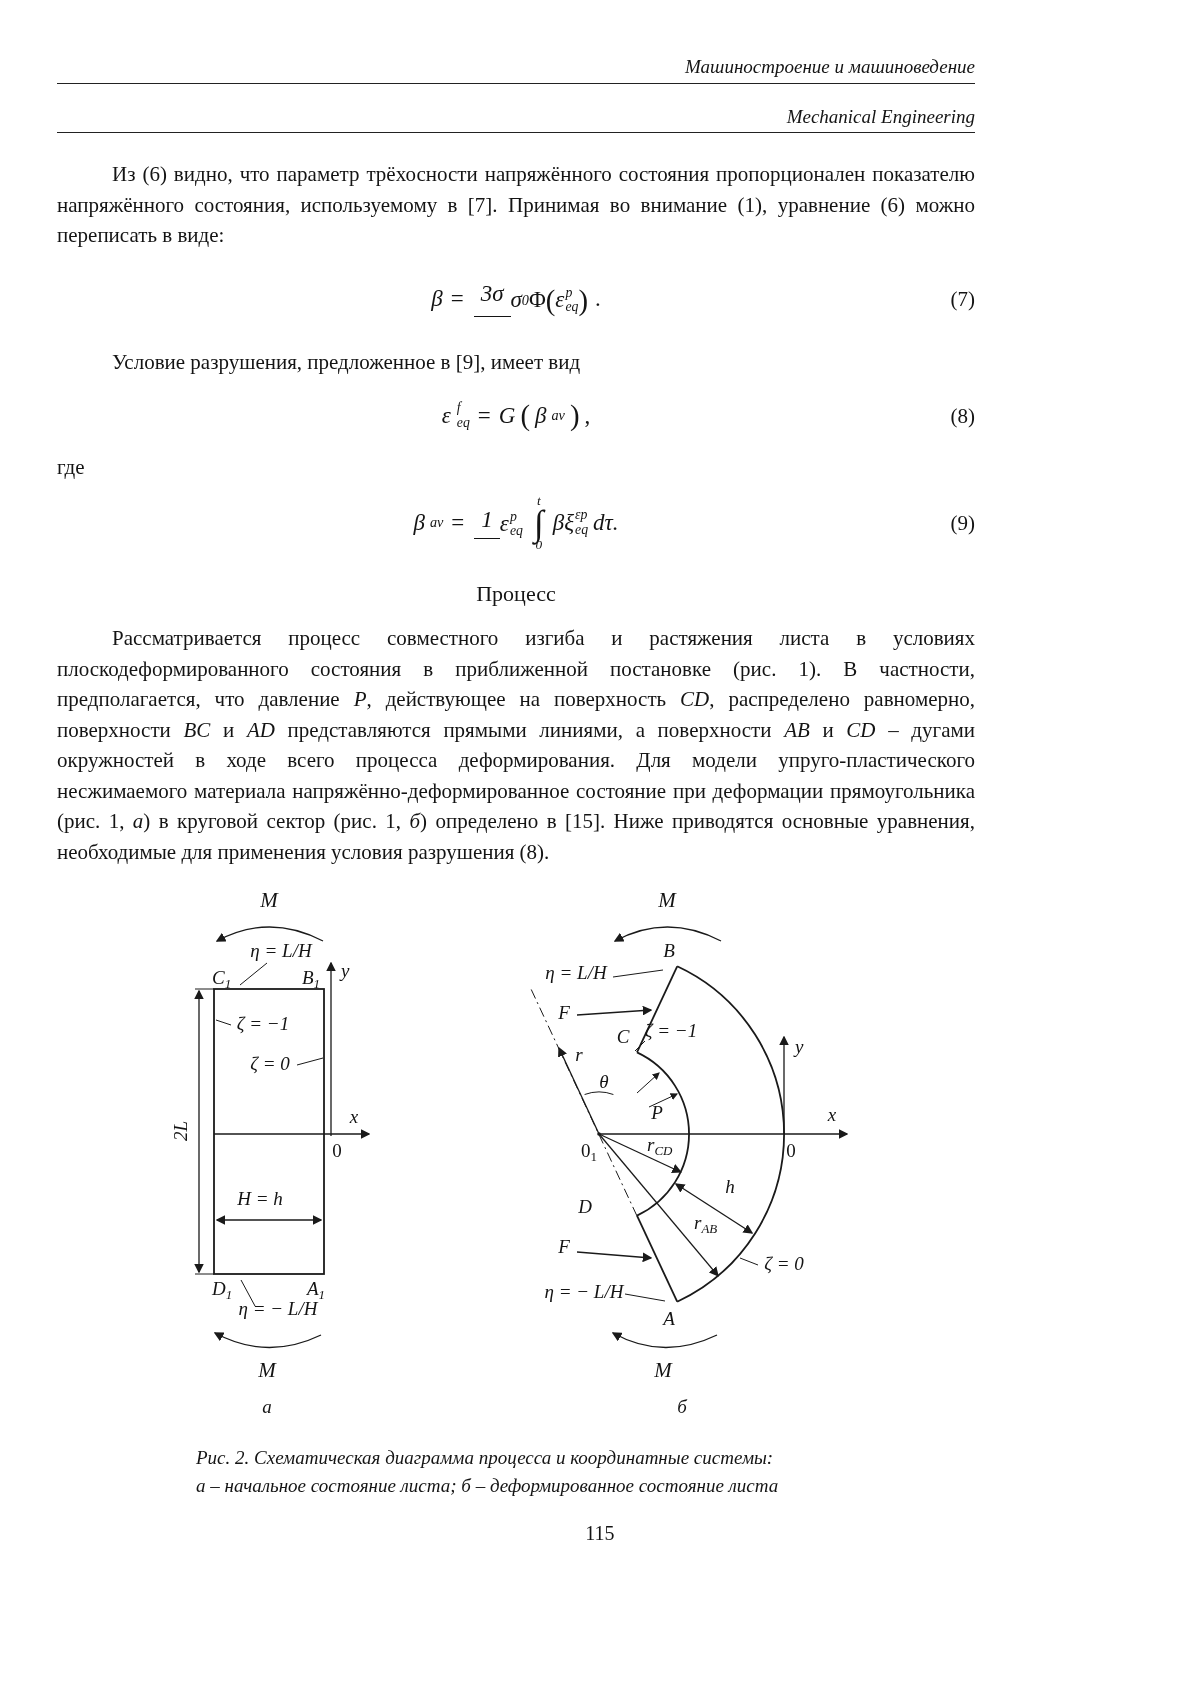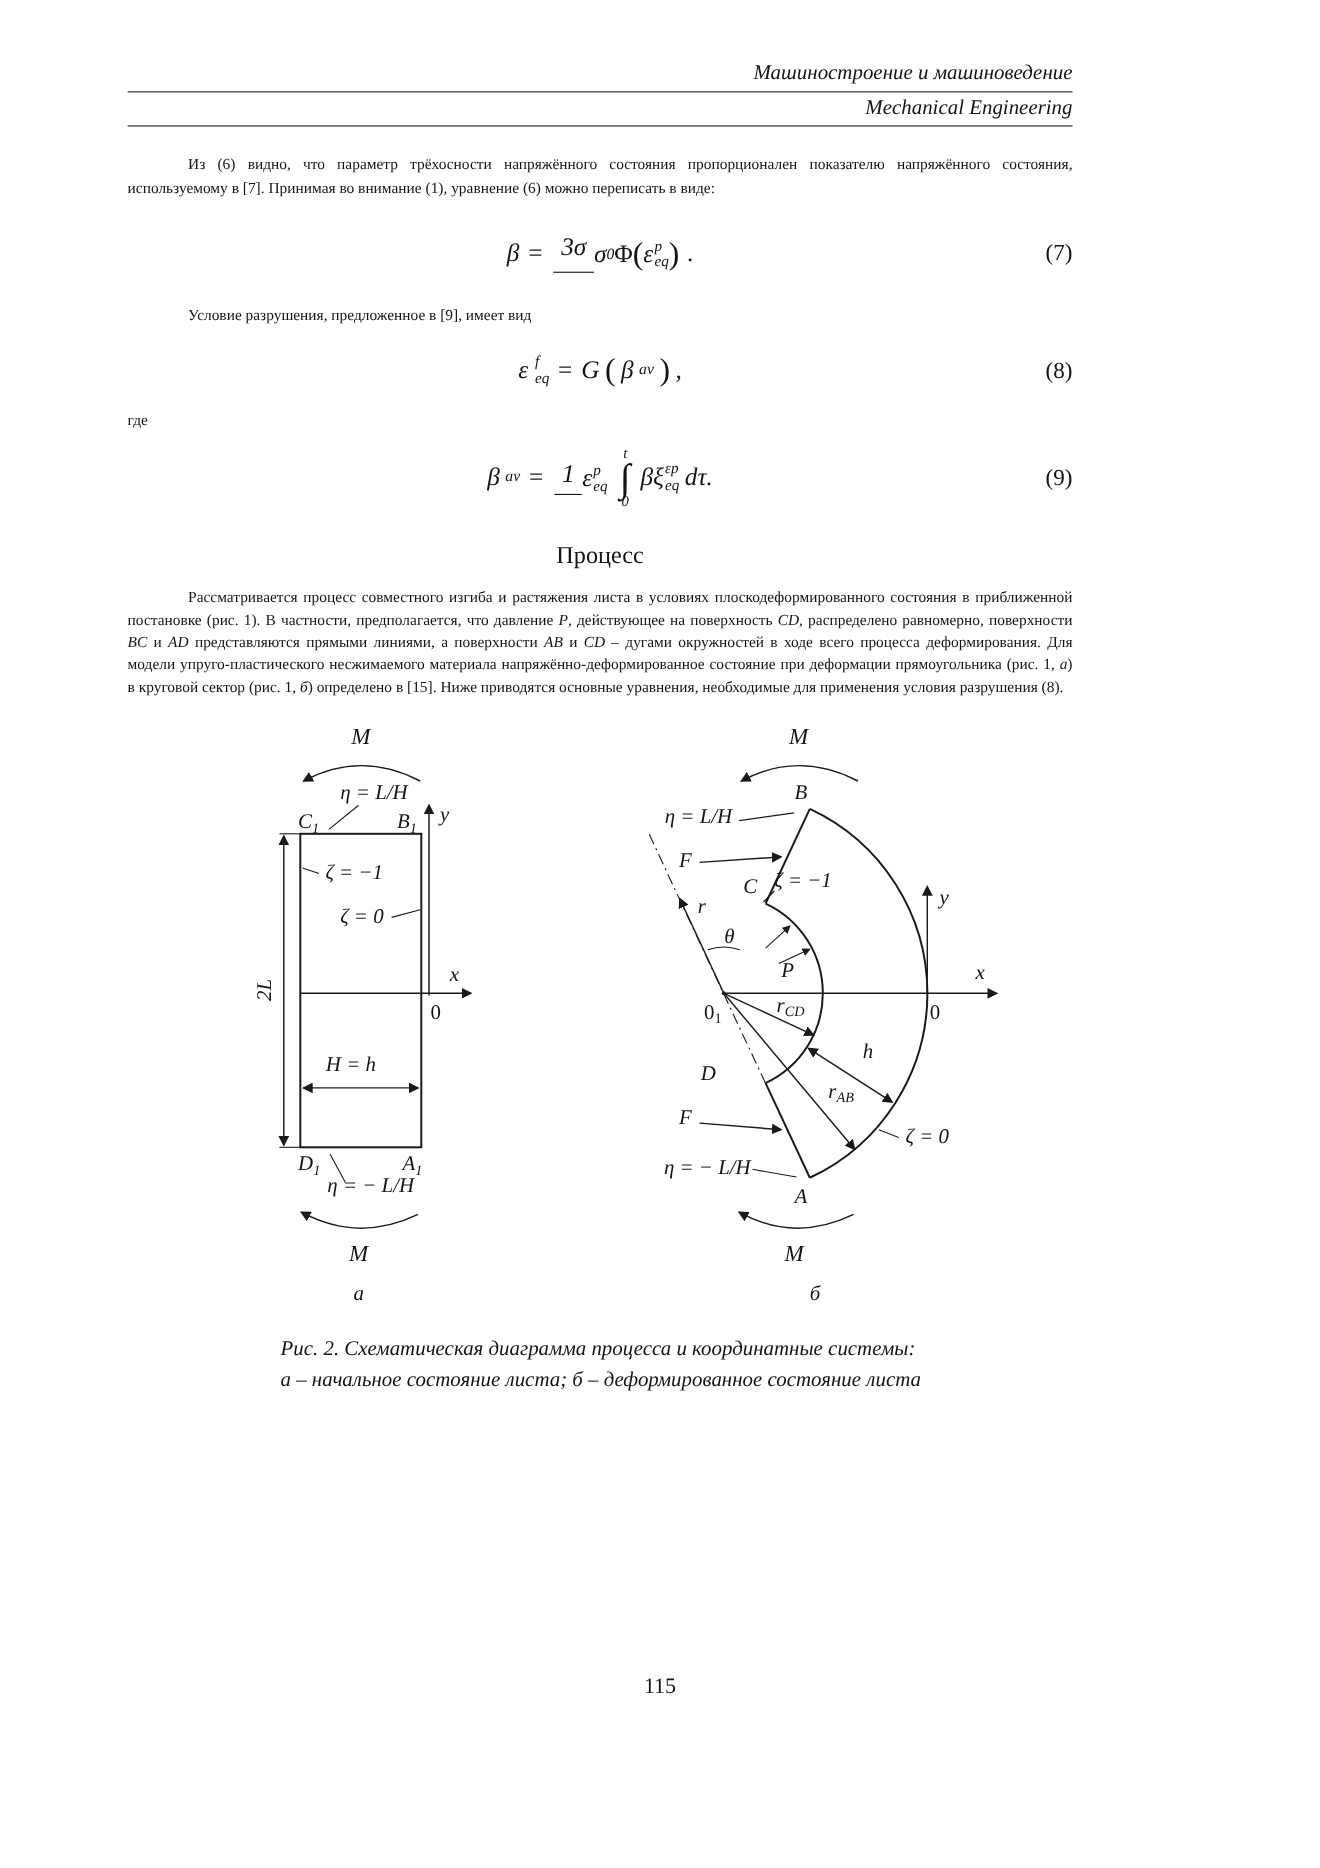--- a/index.html
+++ b/index.html
@@ -2,38 +2,38 @@
 <html><head>
 <meta charset="utf-8">
 <style>
   html,body{margin:0;padding:0;background:#e8e8e8;}
   .page{
     position:relative;
     width:1200px;height:1698px;
     margin:0 auto;
     background:#ffffff;
     box-sizing:border-box;
-    padding:54px 225px 0 116px;
+    padding:54px 225px 0 57px;
     font-family:"Liberation Serif", serif;
     color:#141414;
     overflow:hidden;
   }
   
   .hdr-line{
     text-align:right;
     font-style:italic;
     font-size:19px;
     line-height:1.35;
     border-bottom:1.4px solid #222;
     padding-bottom:3px;
   }
-  .hdr-line + .hdr-line{margin-top:2px;}
+  .hdr-line + .hdr-line{margin-top:20px;}
   
   .para{
-    font-size:14px;
+    font-size:21px;
     line-height:1.45;
     text-align:justify;
     margin:0;
   }
   .indent{text-indent:55px;}
   .p1{margin-top:26px;}
   .s1{margin:10px 0 4px 0;}
   .gde{margin:20px 0 0 0;}
   .p2{margin-top:4px;}
   h3.heading{

